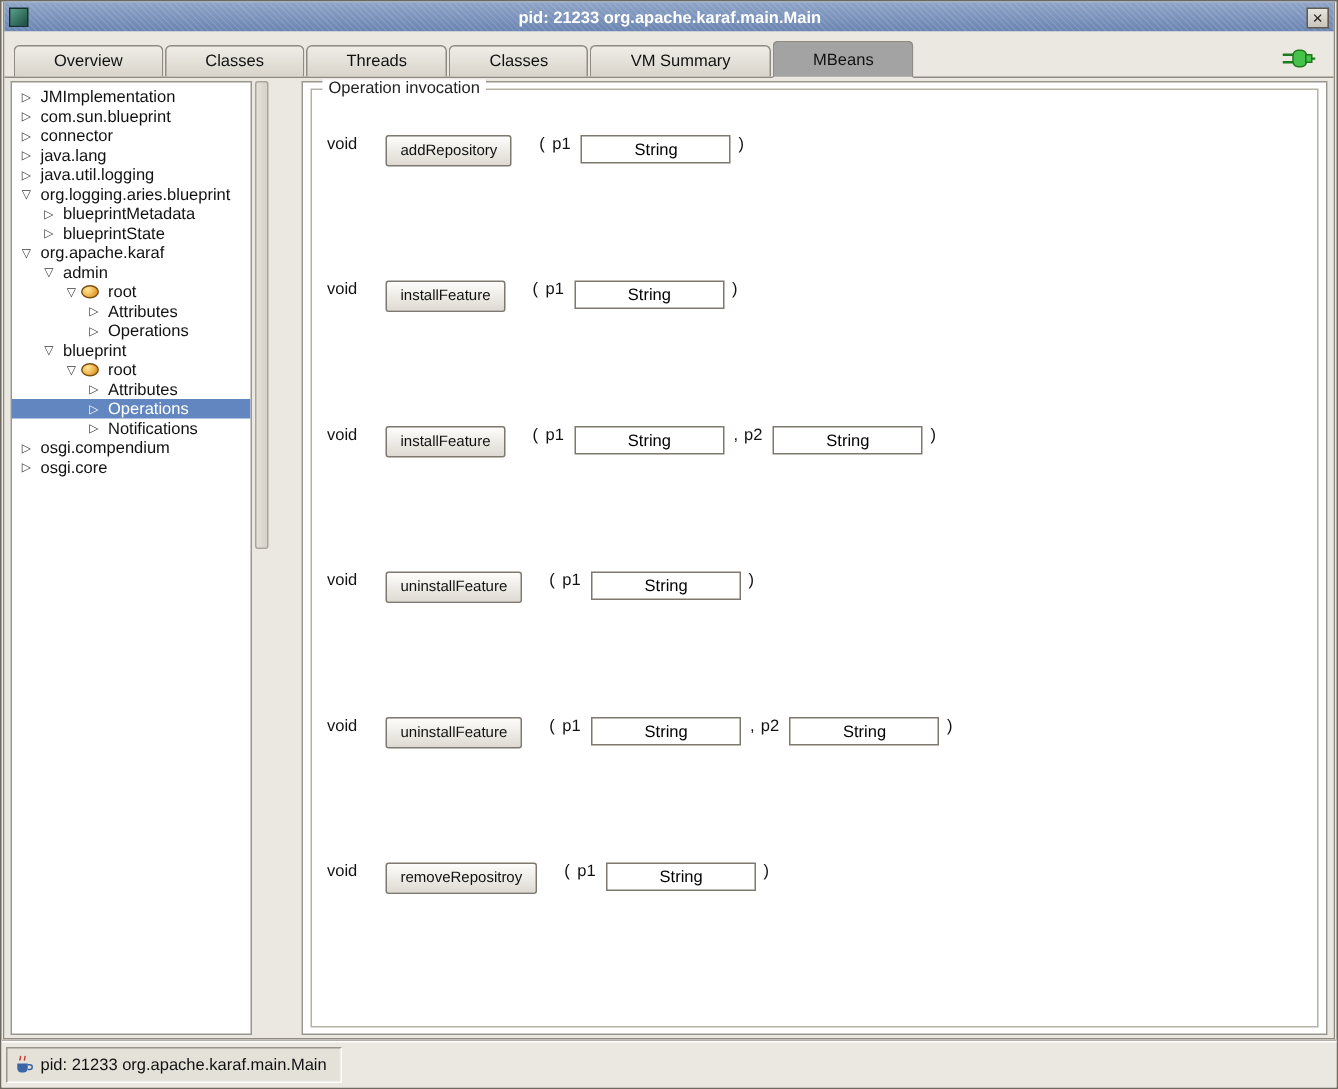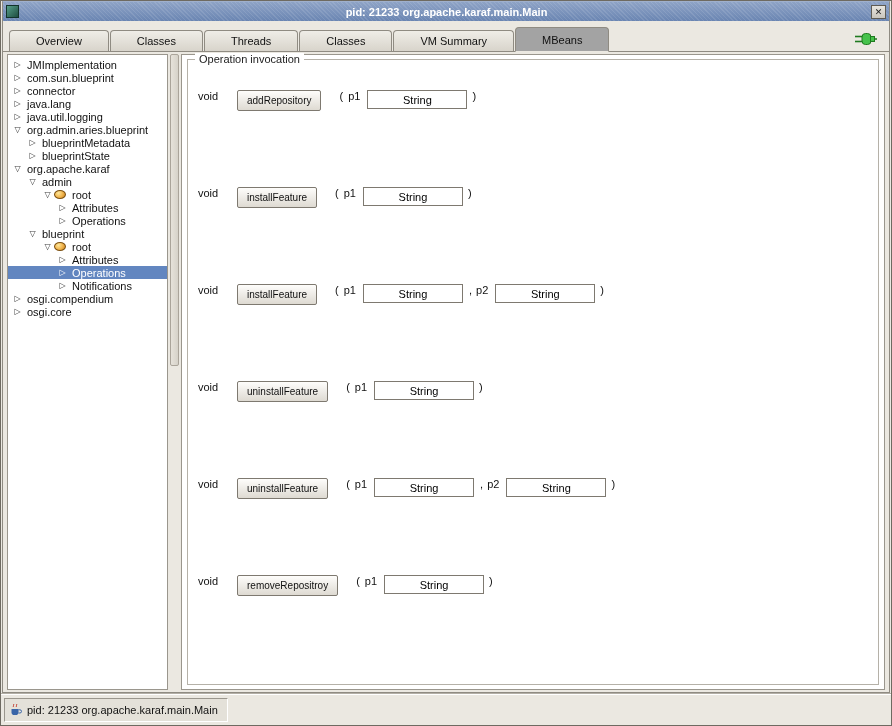--- a/index.html
+++ b/index.html
@@ -77,21 +77,21 @@
   .tree-label { padding: 0 3px; }
   .tree-row.selected { background: #6286c0; }
   .tree-row.selected .tree-label, .tree-row.selected .tree-arrow { color: #fff; }
   
   .splitter { flex: 0 0 11px; position: relative; margin: 0 1px; background: #ebe8e1; }
   .scroll-thumb {
     position: absolute; left: 1px; top: 0; width: 9px; height: 49%;
     background: linear-gradient(90deg, #e6e2da, #d6d2c9); border: 1px solid #aaa49a; border-radius: 2px;
   }
   
-  .ops-panel { flex: 1; min-width: 0; background: #fff; border: 1px solid #9a968d; padding: 4px 5px; }
+  .ops-panel { flex: 1; min-width: 0; background: #fff; border: 1px solid #9a968d; padding: 4px 5px; margin-left: 20px; }
   .titled-border { height: 100%; border: 1px solid #b5b1a8; position: relative; padding: 30px 8px 0 10px; }
   .titled-title {
     position: absolute; top: -7px; left: 7px; background: #fff; padding: 0 4px; color: #222;
   }
   .op-row { display: flex; align-items: flex-start; height: 22px; margin-bottom: 75px; }
   .op-ret { flex: 0 0 28px; margin-right: 11px; }
   .op-btn {
     height: 21px; padding: 0 9px; margin-right: 13px; cursor: default;
     background: linear-gradient(#fefdfb, #dedad2); border: 1px solid #7e7970; border-radius: 2px;
     font-family: inherit; font-size: 10px; color: #111;
@@ -165,21 +165,21 @@
           <div class="tree-row" style="padding-left: 3px;">
             <span class="tree-arrow">▷</span>
             <span class="tree-label">java.lang</span>
           </div>
           <div class="tree-row" style="padding-left: 3px;">
             <span class="tree-arrow">▷</span>
             <span class="tree-label">java.util.logging</span>
           </div>
           <div class="tree-row" style="padding-left: 3px;">
             <span class="tree-arrow">▽</span>
-            <span class="tree-label">org.admin.aries.blueprint</span>
+            <span class="tree-label">org.logging.aries.blueprint</span>
           </div>
           <div class="tree-row" style="padding-left: 18px;">
             <span class="tree-arrow">▷</span>
             <span class="tree-label">blueprintMetadata</span>
           </div>
           <div class="tree-row" style="padding-left: 18px;">
             <span class="tree-arrow">▷</span>
             <span class="tree-label">blueprintState</span>
           </div>
           <div class="tree-row" style="padding-left: 3px;">

